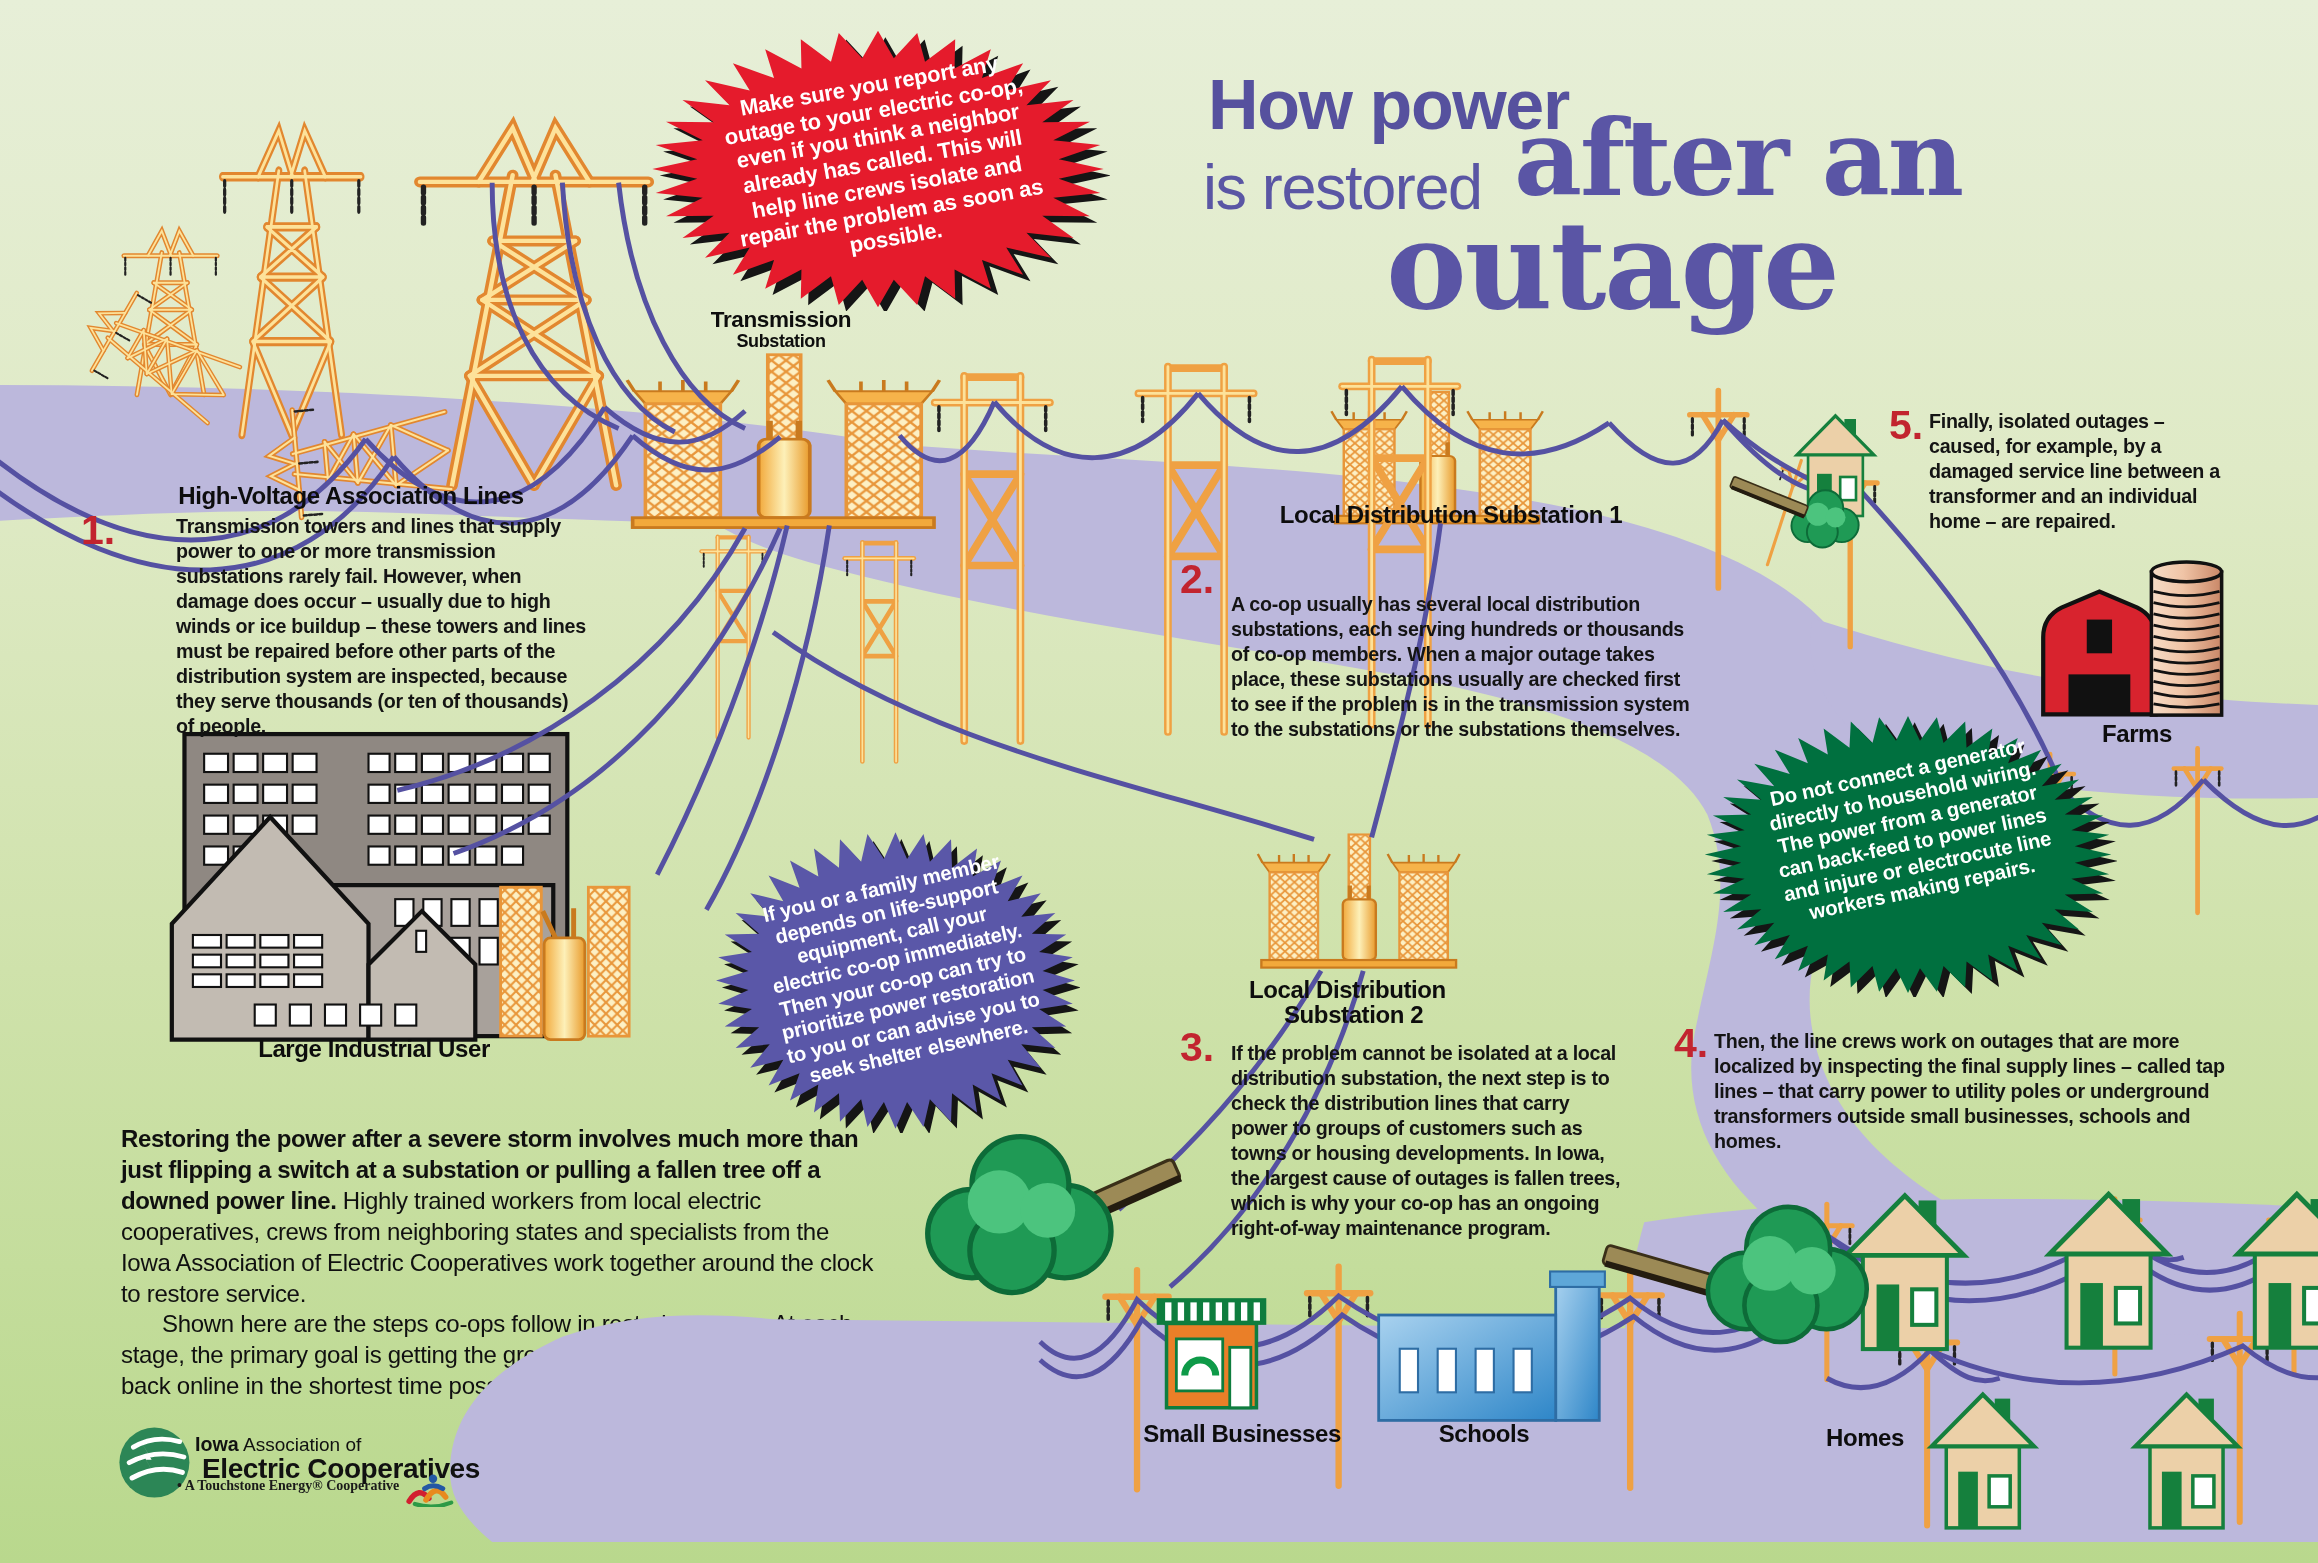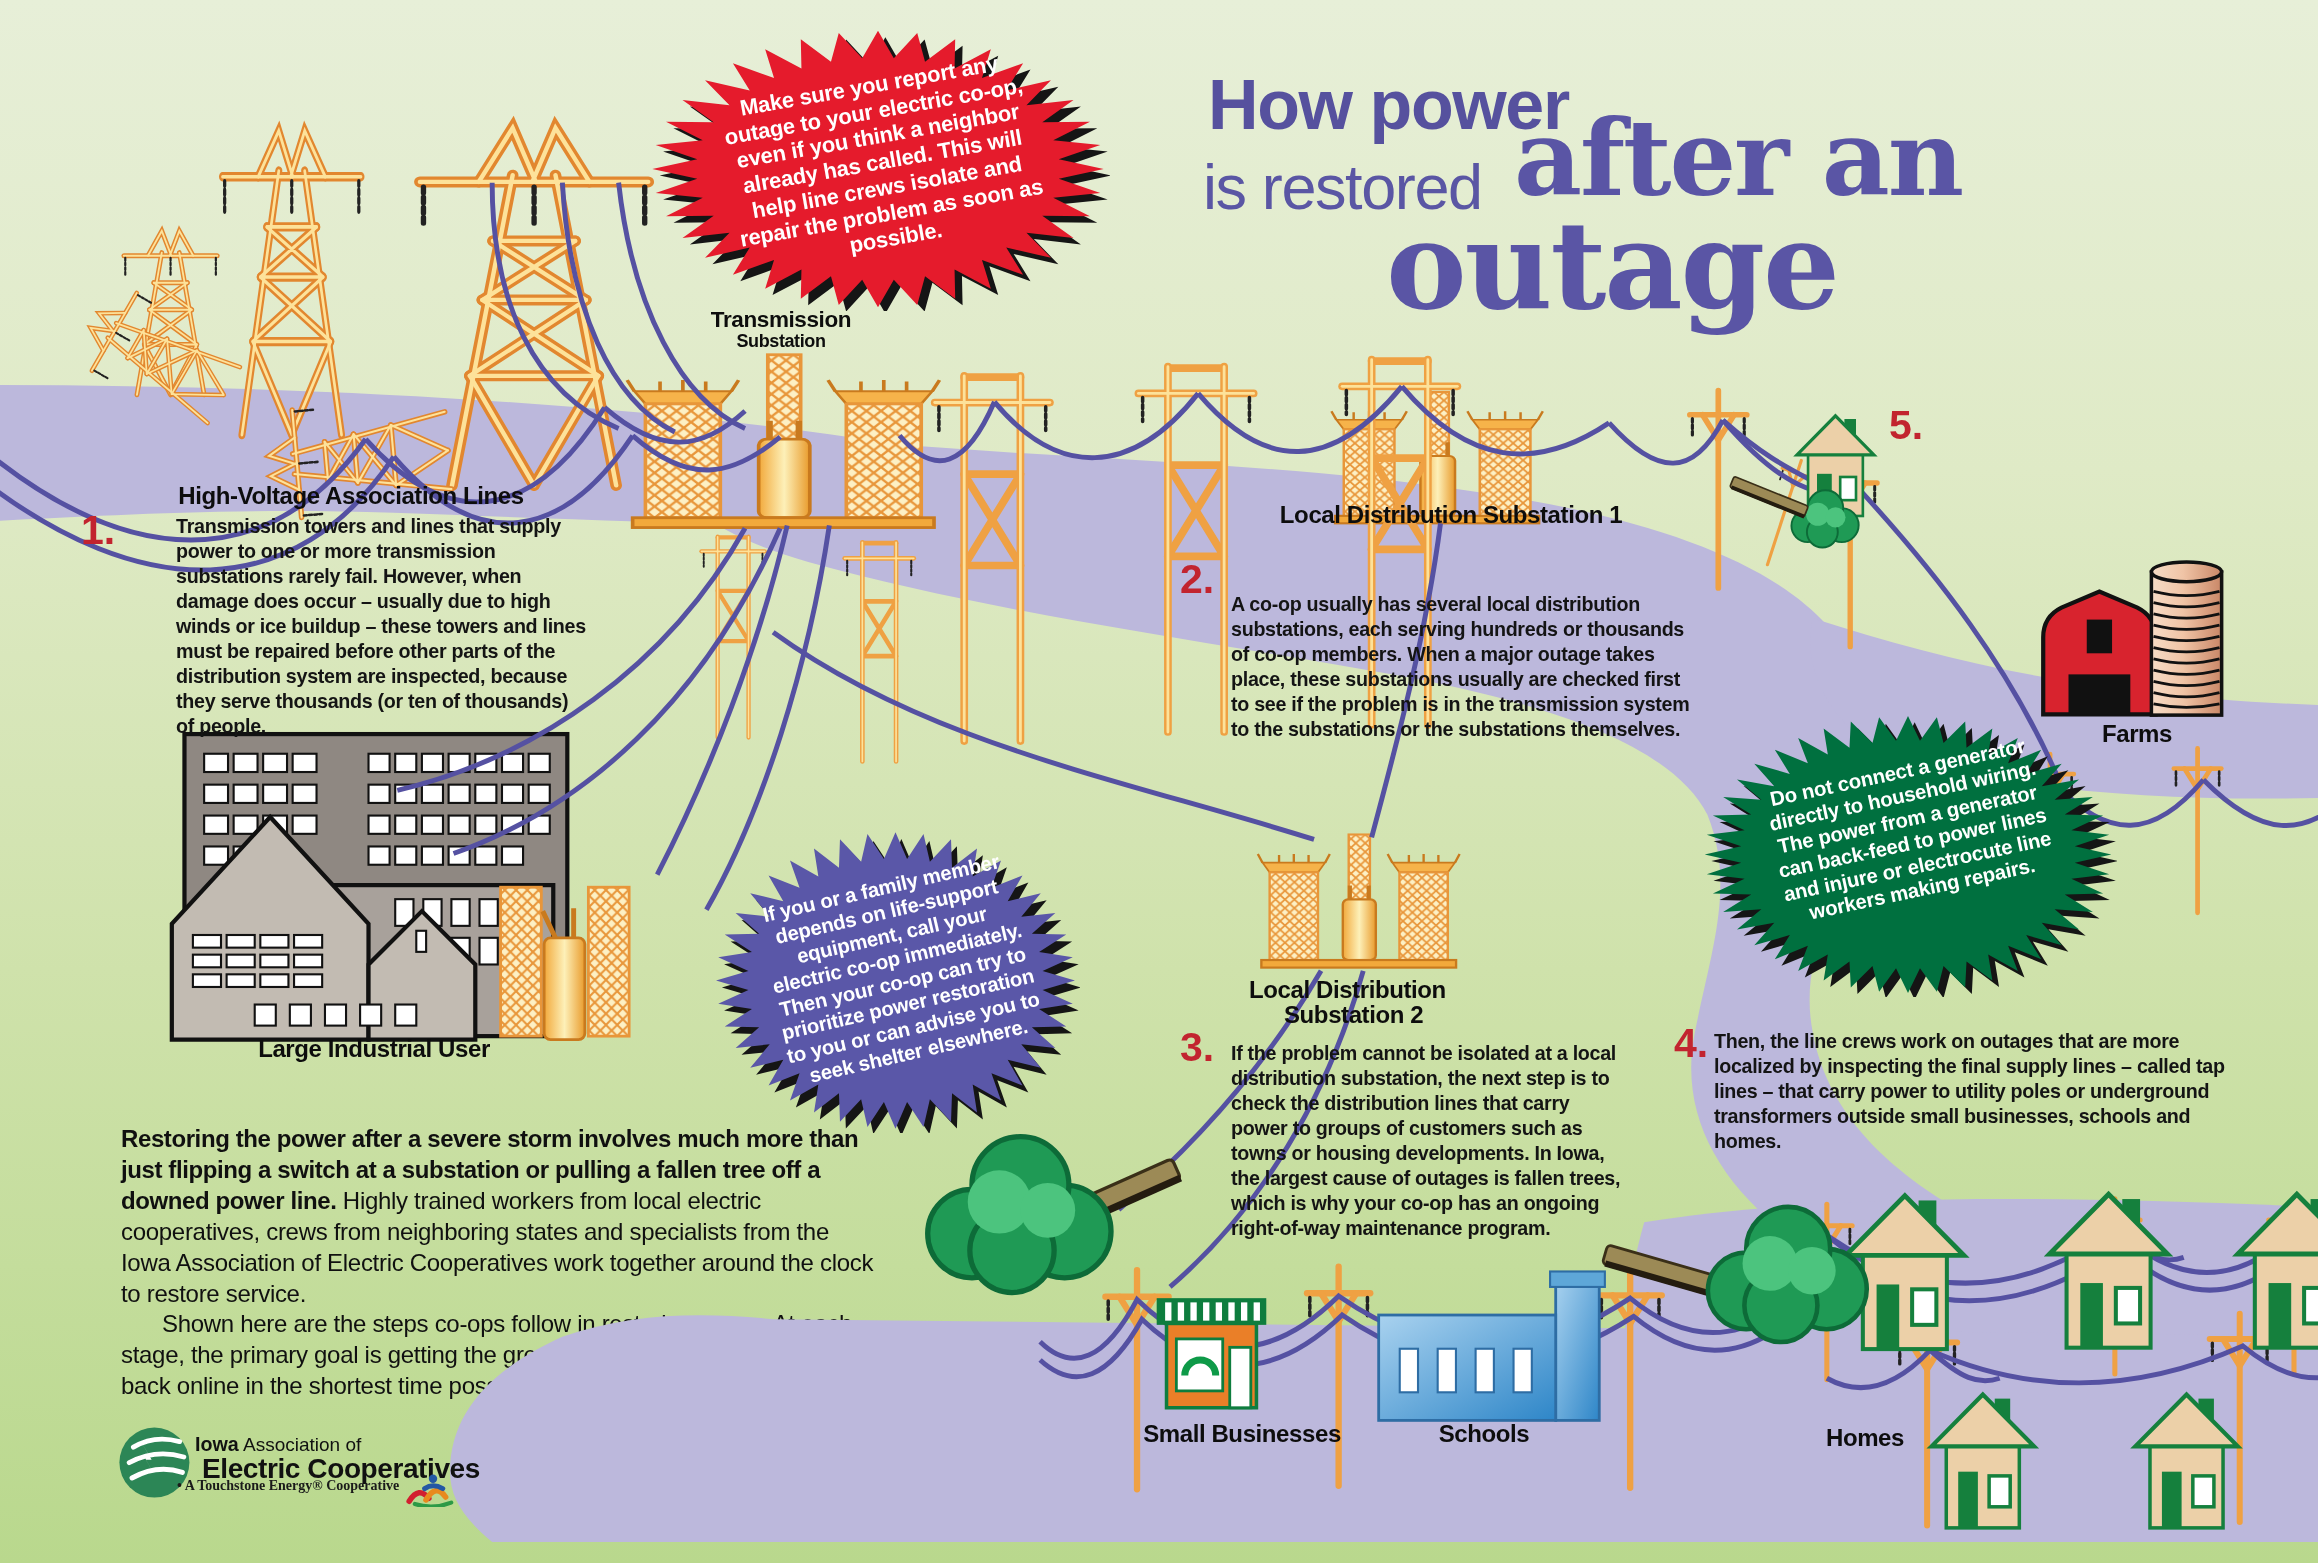--- a/index.html
+++ b/index.html
@@ -391,20 +391,21 @@
 <div class="txt step-num" style="left:1180px;top:559px">2.</div>
 <div class="txt step-text" style="left:1231px;top:592px;width:469px">A co-op usually has several local distribution substations, each serving hundreds or thousands of co-op members. When a major outage takes place, these substations usually are checked first to see if the problem is in the transmission system to the substations or the substations themselves.</div>
 
 <div class="txt step-num" style="left:1180px;top:1027px">3.</div>
 <div class="txt step-text" style="left:1231px;top:1041px;width:393px">If the problem cannot be isolated at a local distribution substation, the next step is to check the distribution lines that carry power to groups of customers such as towns or housing developments. In Iowa, the largest cause of outages is fallen trees, which is why your co-op has an ongoing right-of-way maintenance program.</div>
 
 <div class="txt step-num" style="left:1674px;top:1023px">4.</div>
 <div class="txt step-text" style="left:1714px;top:1029px;width:541px">Then, the line crews work on outages that are more localized by inspecting the final supply lines – called tap lines – that carry power to utility poles or underground transformers outside small businesses, schools and homes.</div>
 
 <div class="txt step-num" style="left:1889px;top:405px">5.</div>
+<div class="txt step-text" style="left:1929px;top:409px;width:309px">Finally, isolated outages – caused, for example, by a damaged service line between a transformer and an individual home – are repaired.</div>
 
 <div class="intro" style="left:121px;top:1123px;width:762px">
   <b>Restoring the power after a severe storm involves much more than just flipping a switch at a substation or pulling a fallen tree off a downed power line.</b><span> Highly trained workers from local electric cooperatives, crews from neighboring states and specialists from the Iowa Association of Electric Cooperatives work together around the clock to restore service.</span>
 </div>
 <div class="intro indent" style="left:121px;top:1308px;width:762px">Shown here are the steps co-ops follow in restoring power. At each stage, the primary goal is getting the greatest number of co-op members back online in the shortest time possible.</div>
 
 <svg class="abs" style="left:118px;top:1423px;z-index:6" width="77" height="82" viewBox="0 0 110 116">
   <circle cx="52" cy="56" r="50" fill="#2c8656"></circle>
   <g stroke="#fff" stroke-width="7" fill="none" stroke-linecap="round">
     <path d="M22,34 Q52,16 88,26"></path>

